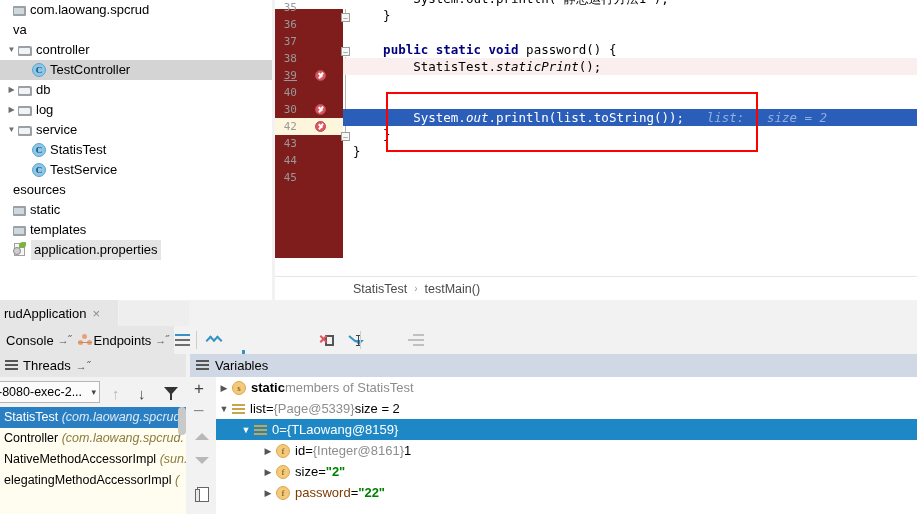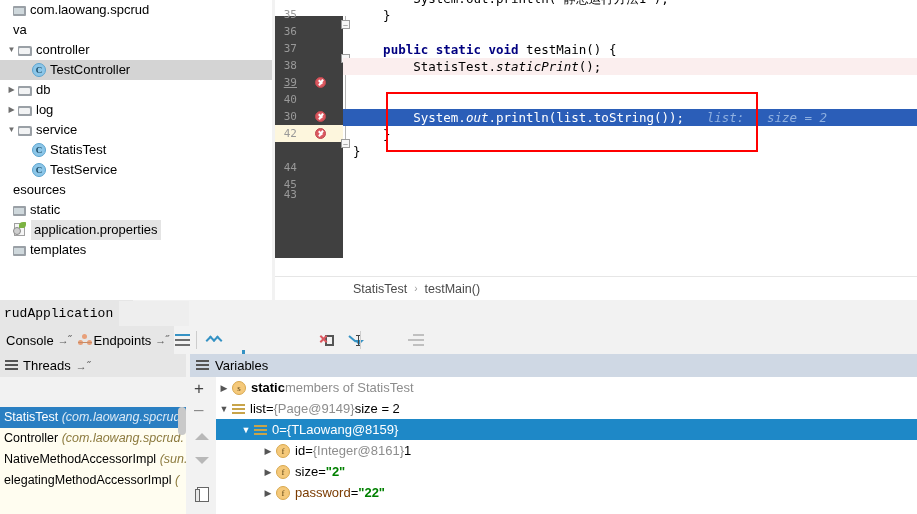--- a/index.html
+++ b/index.html
@@ -80,21 +80,21 @@
     position:absolute;left:6px;top:-1px;width:7px;height:6px;background:#7cb342;
     border-radius:60% 10% 60% 10%;
   }
 
   
   #tree-divider { position:absolute; left:272px; top:0; width:3px; height:300px; background:#f2f2f2; }
 
   
   #editor { position:absolute; left:275px; top:0; width:642px; height:258px; background:#fff; overflow:hidden; }
   #gutter {
-    position:absolute; left:0; top:16px; width:68px; height:258px; background:#404040;
+    position:absolute; left:0; top:9px; width:68px; height:258px; background:#7f1d1d;
   }
   .ln {
     position:absolute; right:46px; width:26px; text-align:right;
     font-family:"DejaVu Sans Mono", monospace; font-size:11px; color:#999;
     height:17px; line-height:17px;
   }
   .bp {
     position:absolute; left:40px; width:11px; height:11px; border-radius:50%;
     background:#db5860; border:1px solid #c04a50;
   }
@@ -143,21 +143,21 @@
     position:absolute; left:275px; top:276px; right:0; height:24px;
     background:#fff; border-top:1px solid #e6e6e6;
     display:flex; align-items:center; padding-left:78px; gap:7px;
     font-size:12.5px; color:#4a4a4a;
   }
   #breadcrumb-bar .sep { color:#9b9b9b; font-size:10px; }
 
   
   #bottom { position:absolute; left:0; top:300px; width:917px; height:214px; background:#f2f2f2; }
 
-  #tabstrip { position:absolute; left:0; top:0; width:917px; height:26px; background:#f2f2f2;font-family:Liberation Mono, monospace; }
+  #tabstrip { position:absolute; left:0; top:0; width:917px; height:26px; background:#f2f2f2; }
   #tab-app {
     position:absolute; left:0; top:0; height:26px; min-width:118px;
     background:#e6e6e6; display:flex; align-items:center; padding:0 6px 0 4px;
     font-size:13px; color:#000; gap:6px;
   }
   #tab-app .x { color:#8a8a8a; font-size:13px; }
   #tab-empty {
     position:absolute; left:119px; top:1px; width:70px; height:25px; background:#eeeeee;
   }
 
@@ -371,65 +371,65 @@
       </div>
       <div class="tree-row">
         <span class="arrow"></span>
         <span class="ic ic-srcroot">
           <i></i>
         </span>
         <span class="lbl">static</span>
       </div>
       <div class="tree-row">
         <span class="arrow"></span>
+        <span class="ic ic-srcroot">
+          <i></i>
+        </span>
+        <span class="lbl">templates</span>
+      </div>
+      <div class="tree-row">
+        <span class="arrow"></span>
         <span class="ic ic-props">
           <span class="pg"></span>
           <span class="gear"></span>
           <span class="leaf"></span>
         </span>
         <span class="lbl chip">application.properties</span>
-      </div>
-      <div class="tree-row">
-        <span class="arrow"></span>
-        <span class="ic ic-srcroot">
-          <i></i>
-        </span>
-        <span class="lbl">templates</span>
       </div>
     </div>
   <div id="tree-divider"></div>
 
   <div id="editor">
     <div id="gutter">
         <div style="position: absolute; left: 0px; top: 109px; width: 68px; height: 17px; background: rgb(253, 246, 221);"></div>
         <div class="foldline" style="top: 0px; height: 12px;"></div>
         <div class="foldline" style="top: 48px; height: 82px;"></div>
         <div class="ln" style="top: -10px;">35</div>
         <div class="ln" style="top: 7px;">36</div>
         <div class="ln" style="top: 24px;">37</div>
         <div class="ln" style="top: 41px;">38</div>
         <div class="ln" style="top: 58px; text-decoration: underline;">39</div>
         <div class="bp" style="top: 61px;"></div>
         <div class="ln" style="top: 75px;">40</div>
         <div class="ln" style="top: 92px;">30</div>
         <div class="bp" style="top: 95px;"></div>
         <div class="ln" style="top: 109px;">42</div>
         <div class="bp" style="top: 112px;"></div>
-        <div class="ln" style="top: 126px; margin-top: 44px;">43</div>
+        <div class="ln" style="top: 126px;">43</div>
         <div class="ln" style="top: 143px;">44</div>
         <div class="ln" style="top: 160px;">45</div>
         <div class="foldmark" style="top: 4px;">–</div>
         <div class="foldmark" style="top: 38px;">–</div>
         <div class="foldmark" style="top: 123px;">–</div>
       </div>
     <div class="code-area" id="code-area">
         <div class="code-line" style="top: -10px;"><span class="txt"><span class="meth">        System.out.println("静态运行方法1");</span></span></div>
         <div class="code-line" style="top: 7px;"><span class="txt"><span class="meth">    }</span></span></div>
         <div class="code-line" style="top: 24px;"><span class="txt"></span></div>
-        <div class="code-line" style="top: 41px;"><span class="txt"><span class="meth">    </span><span class="kw">public static void</span><span class="meth"> testMain() {</span></span></div>
+        <div class="code-line" style="top: 41px;"><span class="txt"><span class="meth">    </span><span class="kw">public static void</span><span class="meth"> password() {</span></span></div>
         <div class="code-line hl-err" style="top: 58px;"><span class="txt"><span class="meth">        StatisTest.</span><span class="stat">staticPrint</span><span class="meth">();</span></span></div>
         <div class="code-line" style="top: 75px;"><span class="txt"></span></div>
         <div class="code-line hl-exec" style="top: 109px;"><span class="txt"><span class="onexec">        System.</span><span class="onexec stat">out</span><span class="onexec">.println(list.toString());</span><span class="inlay">   list:   size = 2</span></span></div>
         <div class="code-line" style="top: 126px;"><span class="txt"><span class="meth">    }</span></span></div>
         <div class="code-line" style="top: 143px;"><span class="txt"><span class="meth">}</span></span></div>
         <div class="code-line" style="top: 160px;"><span class="txt"></span></div>
       </div>
   </div>
   <div id="editor-scrollgutter">
     
@@ -516,20 +516,29 @@
     <div id="frames-header">
       <span class="ic-hamburger">
           <i></i>
           <i></i>
           <i></i>
         </span>
       <span>Threads</span>
       <span class="pin" style="font-size:11px;color:#555;">→˝</span>
     </div>
 
+    <div id="frames-toolbar">
+      <div id="thread-select">
+        <span>-8080-exec-2...</span>
+        <span class="cv">▾</span>
+      </div>
+      <div class="fbtn ic-up" style="left:112px;"></div>
+      <div class="fbtn ic-down" style="left:138px;"></div>
+      <div class="fbtn ic-filter" style="left:164px;top:9px;"></div>
+    </div>
 
     <div id="frames-list">
         <div class="frame-row sel"><span>StatisTest</span> <span class="pkg">(com.laowang.spcrud.</span></div>
         <div class="frame-row"><span>Controller</span> <span class="pkg">(com.laowang.spcrud.</span></div>
         <div class="frame-row"><span>NativeMethodAccessorImpl</span> <span class="pkg">(sun.</span></div>
         <div class="frame-row"><span>elegatingMethodAccessorImpl</span> <span class="pkg">(</span></div>
       </div>
     <div id="frames-scrollbar"></div>
     <div id="panel-divider"></div>
 
@@ -557,21 +566,21 @@
         </div>
         <div class="var-row" style="padding-left: 0px;">
           <span class="var-arrow">▼</span>
           <span class="ic-listnode">
             <i></i>
             <i></i>
             <i></i>
           </span>
           <span class="v-name">list</span>
           <span class="v-name"> = </span>
-          <span class="v-dim">{Page@9149}</span>
+          <span class="v-dim">{Page@5339}</span>
           <span class="v-name">  size = 2</span>
         </div>
         <div class="var-row sel" style="padding-left: 22px;">
           <span class="var-arrow">▼</span>
           <span class="ic-listnode">
             <i></i>
             <i></i>
             <i></i>
           </span>
           <span class="v-name">0</span>

